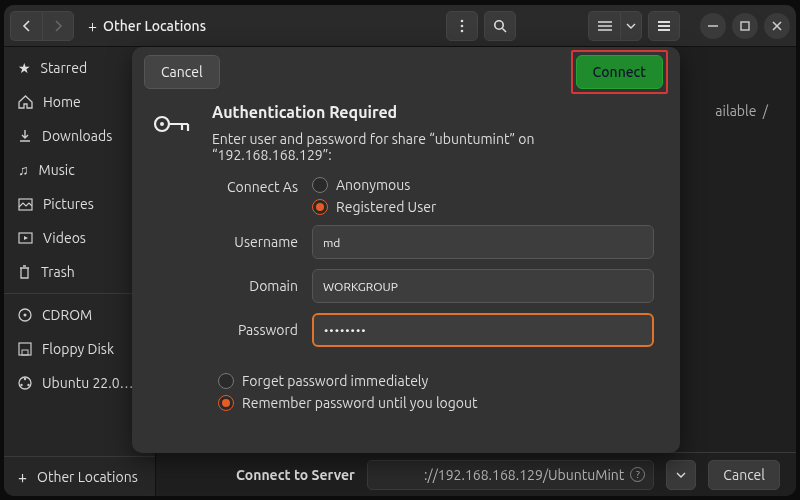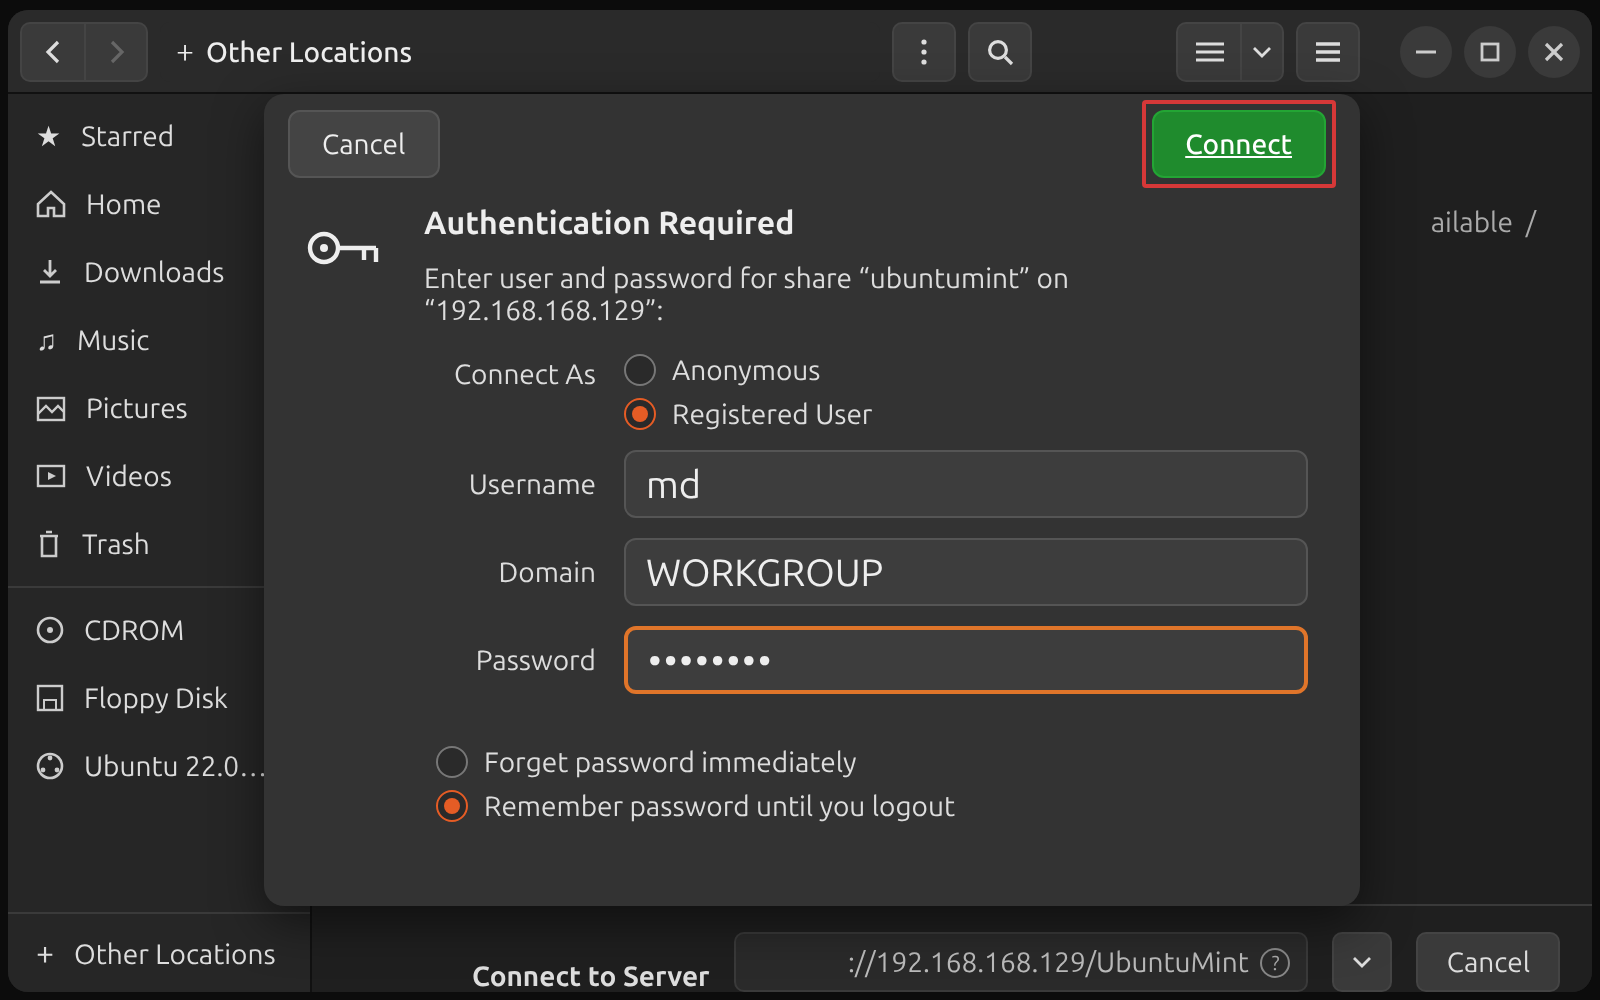--- a/index.html
+++ b/index.html
@@ -97,21 +97,21 @@
   top: 56px; right: 28px;
   color: #aaa;
   font-size: 14px;
 }
 .connect-bar {
   position: absolute;
   left: 0; right: 0; bottom: 0;
   height: 44px;
   border-top: 1px solid #3a3a3a;
   display: flex;
-  align-items: flex-end;
+  align-items: center;
   padding: 0 16px 0 80px;
   gap: 12px;
 }
 .connect-bar .lbl { font-weight: 600; color: #ddd; }
 .connect-bar .addr {
   flex: 1;
   background: #2a2a2a;
   border: 1px solid #3a3a3a;
   border-radius: 5px;
   height: 30px;
@@ -159,23 +159,22 @@
   border-radius: 6px;
   background: #444;
   color: #eee;
   display: flex; align-items: center;
   border: 1px solid #555;
   font-size: 14px;
 }
 .dlg-btn.primary {
   background: #1f8b2d;
   border: 1px solid #23a534;
-  color: #ffffff;
+  color: #0f172a;
   font-weight: 500;
-  text-decoration: underline;
 }
 .highlight-box {
   border: 2px solid #d63838;
   padding: 3px;
   border-radius: 2px;
 }
 .dlg-body {
   flex: 1;
   padding: 6px 26px 10px 20px;
   display: flex;
@@ -198,21 +197,21 @@
 .radio.on::after { content:""; width:8px;height:8px;border-radius:50%; background:#e55c25; }
 .text-input {
   flex: 1;
   height: 34px;
   background: #3d3d3d;
   border: 1px solid #555;
   border-radius: 6px;
   padding: 0 10px;
   color: #eee;
   display: flex; align-items: center;
-  font-size: 19px;
+  font-size: 12px;
 }
 .text-input.focused { border: 2px solid #e0752a; }
 .remember-block { margin-top: 16px; padding-left: 6px; display:flex; flex-direction:column; gap:6px;}
 svg { display:block; }
 </style>
 </head>
 <body>
 
 <div class="window">
   <div class="headerbar">

